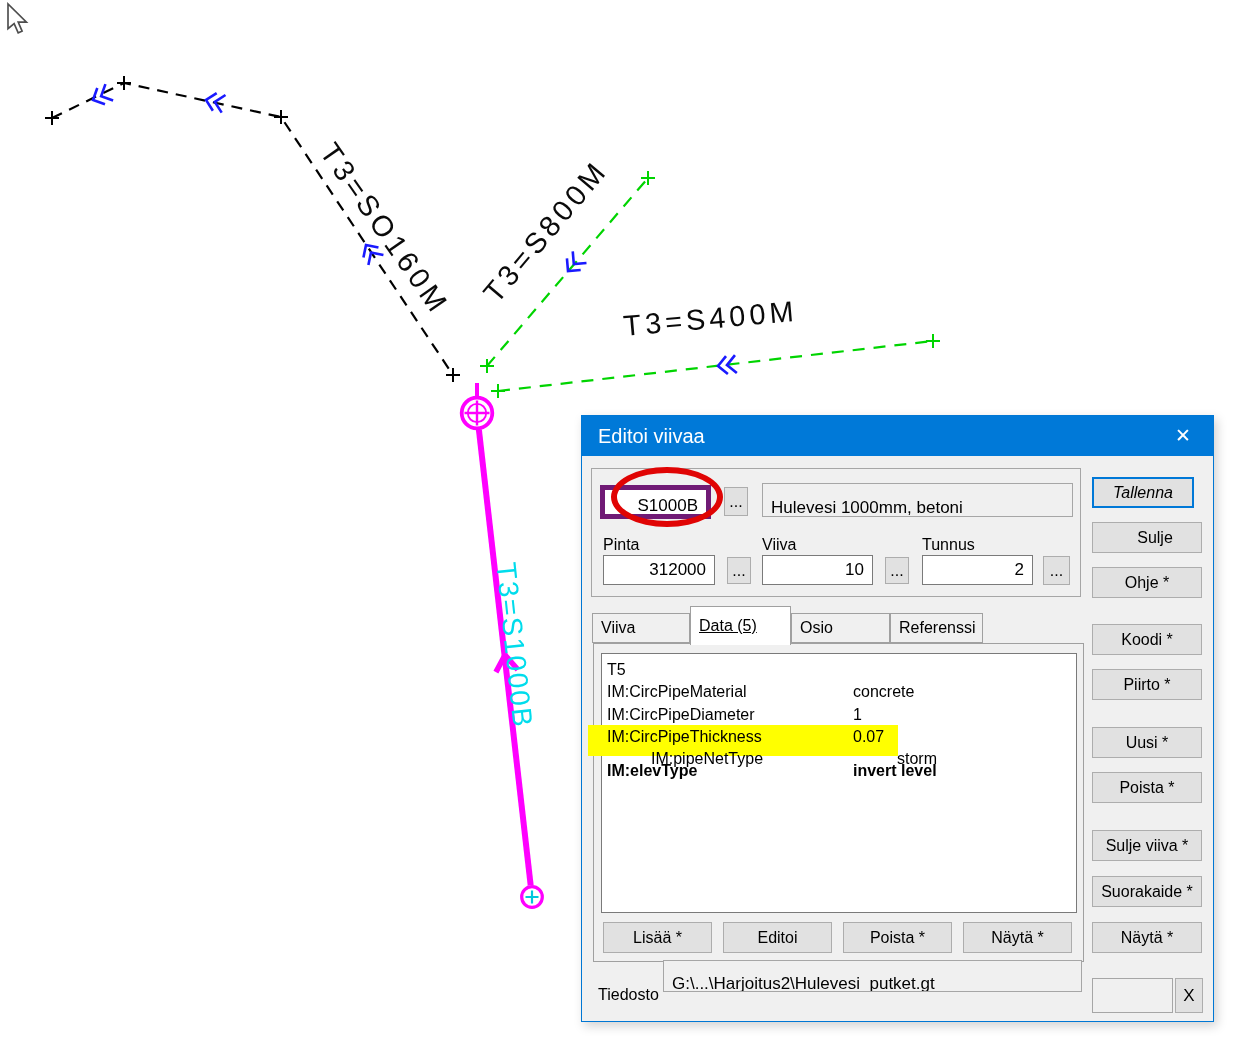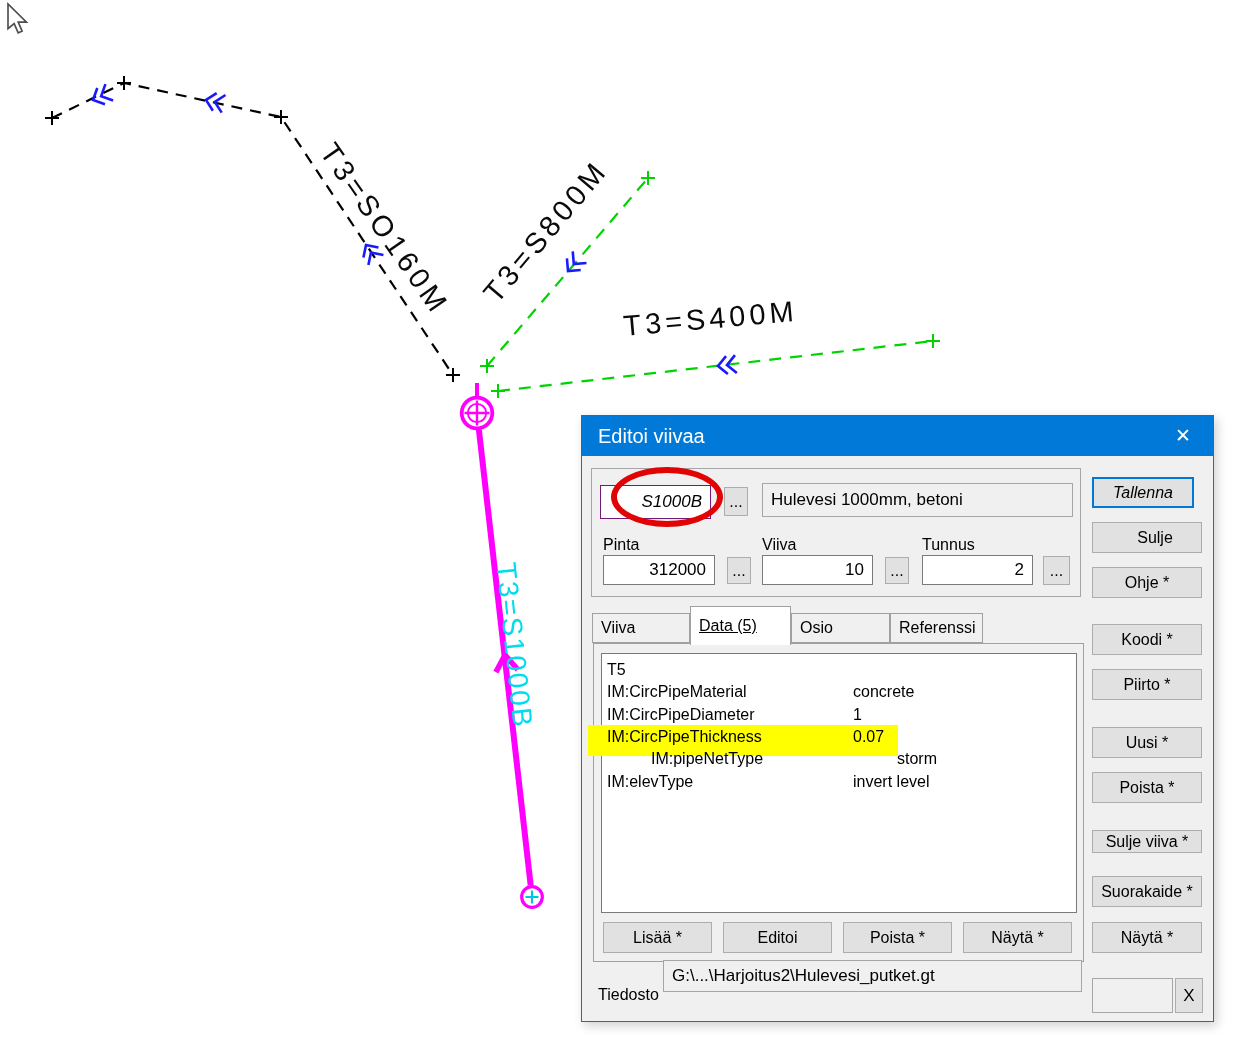--- a/index.html
+++ b/index.html
@@ -25,23 +25,23 @@
   .titlebar { position:absolute; left:0; top:0; width:631px; height:40px;
               background:#0079d8; color:#fff; }
   .titlebar .title { position:absolute; left:16px; top:9px; font-size:20px; font-weight:400; }
   .close-btn { position:absolute; left:581px; top:6px; width:40px; height:28px;
                color:#fff; font-size:19px; text-align:center; line-height:28px; }
 
   .groupbox { position:absolute; border:1px solid #a6a6a6; background:transparent; }
   .edit { position:absolute; background:#fff; border:1px solid #7a7a7a;
           font-size:17px; line-height:30px; padding:0 8px; }
   .edit.right { text-align:right; }
-  .edit.focus { border:1px solid #701a75;font-style:italic; }
+  .edit.focus { border:5px solid #701a75; }
   .static-field { position:absolute; background:#f0f0f0; border:1px solid #a6a6a6;
-                  font-size:17px; line-height:31px; padding:0 8px; white-space:nowrap; overflow:hidden; }
+                  font-size:17px; line-height:31px; padding:8px 8px; white-space:nowrap; overflow:hidden; }
   .lbl { position:absolute; font-size:16px; }
   .btn { position:absolute; background:#e1e1e1; border:1px solid #adadad;
          font-size:16px; text-align:center; display:flex; align-items:center;
          justify-content:center; color:#000; }
   .btn.default { border:2px solid #0078d7; }
 
   .tab { position:absolute; border:1px solid #a0a0a0; background:#f0f0f0;
          font-size:16px; padding-left:8px; display:flex; align-items:center; }
   .tab.active { background:#ffffff; border-bottom:none; z-index:3;text-decoration:underline; }
   .tabpage { position:absolute; border:1px solid #a0a0a0; background:#f0f0f0; }
@@ -135,21 +135,21 @@
     <div class="edit right" style="left:340px; top:139px; width:111px; height:30px; line-height:28px;">2</div>
     <div class="btn" style="left:461px; top:140px; width:27px; height:29px;">...</div>
 
     <div class="btn default" style="left:510px; top:61px;  width:102px; height:31px;font-style:italic;">Tallenna</div>
     <div class="btn" style="left:510px; top:106px; width:110px; height:31px;padding-left:16px;">Sulje</div>
     <div class="btn" style="left:510px; top:151px; width:110px; height:31px;">Ohje *</div>
     <div class="btn" style="left:510px; top:208px; width:110px; height:31px;">Koodi *</div>
     <div class="btn" style="left:510px; top:253px; width:110px; height:31px;">Piirto *</div>
     <div class="btn" style="left:510px; top:311px; width:110px; height:31px;">Uusi *</div>
     <div class="btn" style="left:510px; top:356px; width:110px; height:31px;">Poista *</div>
-    <div class="btn" style="left:510px; top:414px; width:110px; height:23px;">Sulje viiva *</div>
+    <div class="btn" style="left:510px; top:414px; width:110px; height:31px;">Sulje viiva *</div>
     <div class="btn" style="left:510px; top:460px; width:110px; height:31px;">Suorakaide *</div>
     <div class="btn" style="left:510px; top:506px; width:110px; height:31px;">Näytä *</div>
 
     <div class="tab" style="left:10px;  top:197px; width:98px;  height:30px;">Viiva</div>
     <div class="tab active" style="left:108px; top:190px; width:101px; height:39px;">Data (5)</div>
     <div class="tab" style="left:209px; top:197px; width:99px;  height:30px;">Osio</div>
     <div class="tab" style="left:308px; top:197px; width:93px;  height:30px;">Referenssi</div>
 
     <div class="tabpage" style="left:11px; top:227px; width:491px; height:319px;"></div>
     <div class="listbox" style="left:19px; top:237px; width:476px; height:260px;"></div>
@@ -169,21 +169,21 @@
       <span class="lb-val">1</span>
     </div>
     <div class="lb-row" style="top:312px;">
       <span class="lb-name">IM:CircPipeThickness</span>
       <span class="lb-val">0.07</span>
     </div>
     <div class="lb-row" style="top:334px;margin-left:44px;">
       <span class="lb-name">IM:pipeNetType</span>
       <span class="lb-val">storm</span>
     </div>
-    <div class="lb-row" style="top:357px;">
+    <div class="lb-row" style="top:346px;font-weight:bold;">
       <span class="lb-name">IM:elevType</span>
       <span class="lb-val">invert level</span>
     </div>
 
     <div class="btn" style="left:21px;  top:506px; width:109px; height:31px;">Lisää *</div>
     <div class="btn" style="left:141px; top:506px; width:109px; height:31px;">Editoi</div>
     <div class="btn" style="left:261px; top:506px; width:109px; height:31px;">Poista *</div>
     <div class="btn" style="left:381px; top:506px; width:109px; height:31px;">Näytä *</div>
 
     <div class="lbl" style="left:16px; top:570px;">Tiedosto</div>

